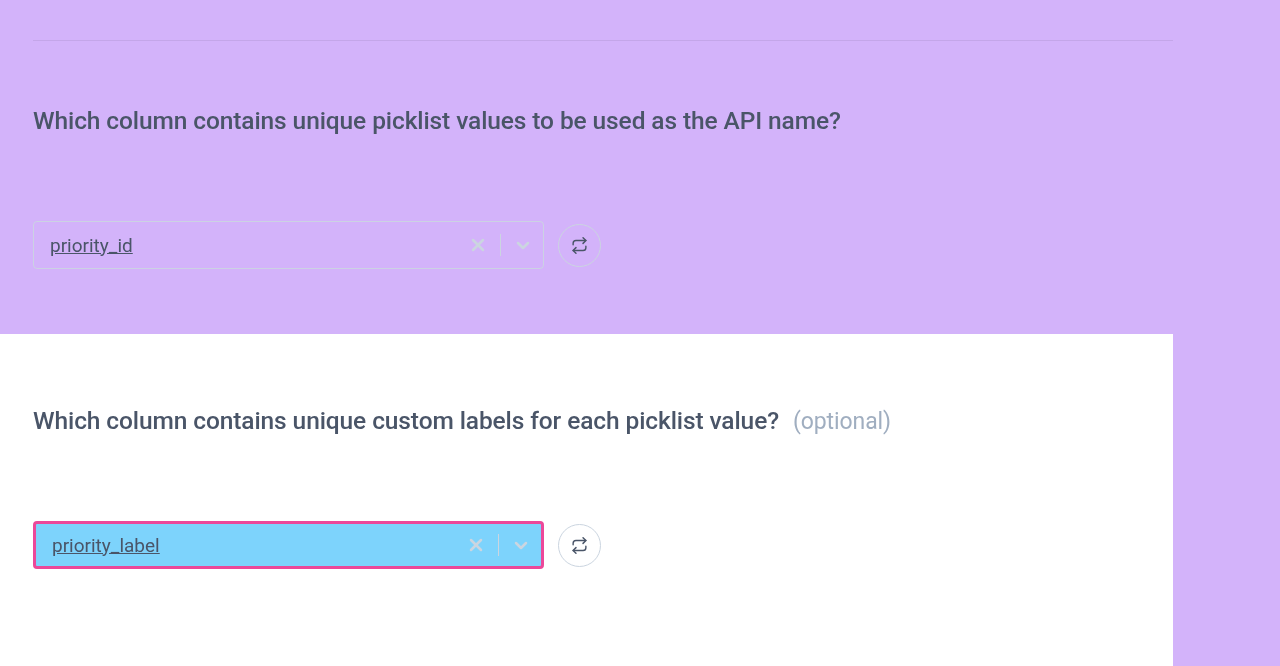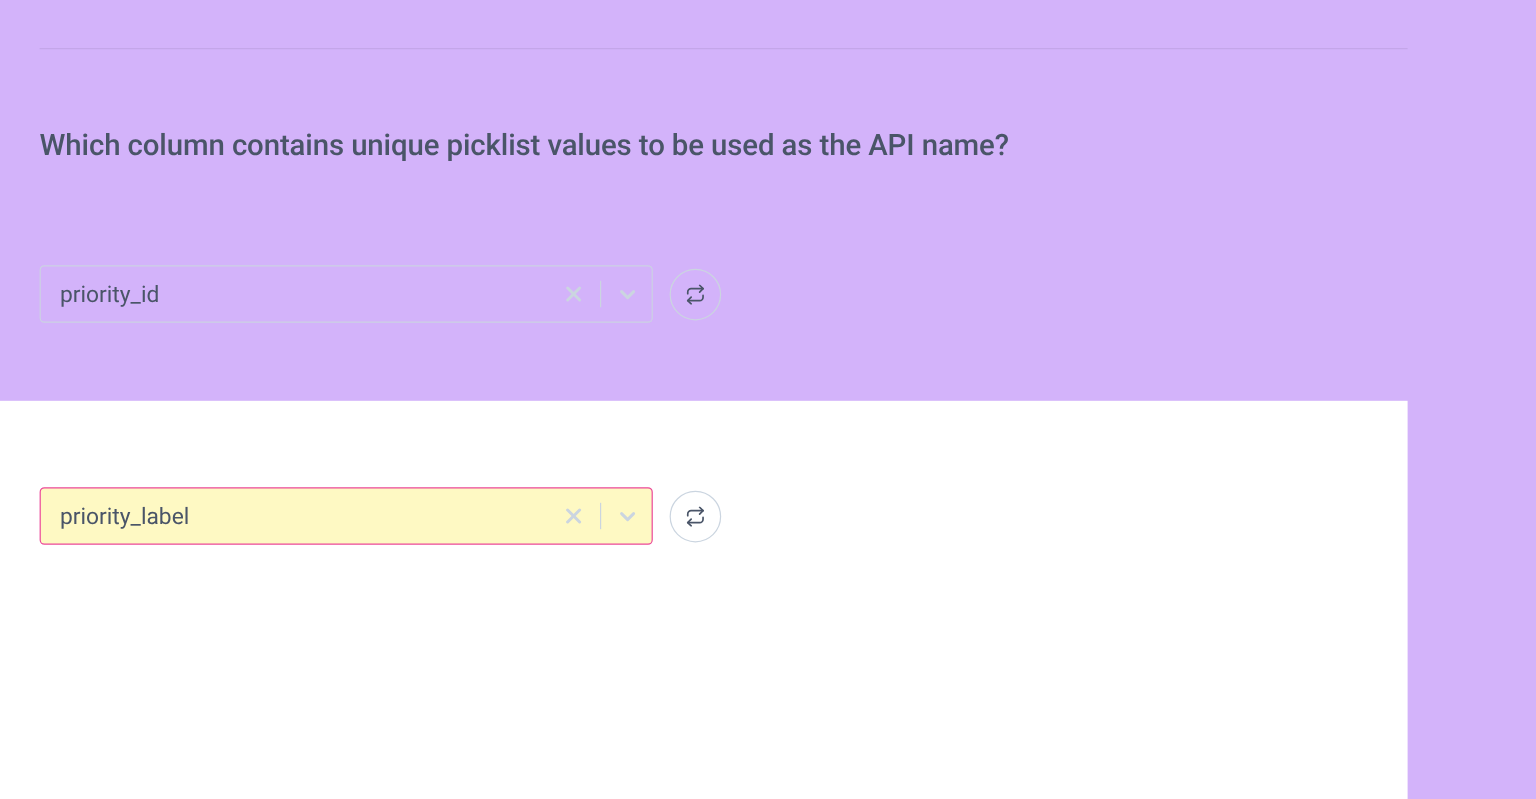--- a/index.html
+++ b/index.html
@@ -64,27 +64,28 @@
       border: 1px solid rgba(203, 213, 224, 0.9);
       border-radius: 4px;
       display: flex;
       align-items: center;
       padding-left: 16px;
       padding-right: 8px;
       background: rgba(255, 255, 255, 0);
       cursor: pointer;
     }
     .section-2 .select-box {
-      background: #fef9c3;
-      border: 1px solid #ec4899;
+      background: #7dd3fc;
+      border: 3px solid #ec4899;
     }
     .select-value {
       flex: 1;
       font-size: 19px;
       color: #4a5568;
+      text-decoration: underline;
     }
     .select-icons {
       display: flex;
       align-items: center;
       gap: 8px;
     }
     .icon-btn {
       width: 24px;
       height: 24px;
       display: flex;
@@ -145,20 +146,24 @@
         <polyline points="17 1 21 5 17 9"></polyline>
         <path d="M3 11V9a4 4 0 0 1 4-4h14"></path>
         <polyline points="7 23 3 19 7 15"></polyline>
         <path d="M21 13v2a4 4 0 0 1-4 4H3"></path>
       </svg>
     </div>
   </div>
 </div>
 
 <div class="section section-2">
+  <h2 class="question">
+    <span>Which column contains unique custom labels for each picklist value?</span>
+    <span class="optional">(optional)</span>
+  </h2>
   <div class="controls-row">
     <div class="select-box">
       <span class="select-value">priority_label</span>
       <div class="select-icons">
         <span class="icon-btn">
           <svg width="20" height="20" viewBox="0 0 20 20" fill="none" stroke="currentColor" stroke-width="2.5" stroke-linecap="round">
             <line x1="5" y1="5" x2="15" y2="15"></line>
             <line x1="15" y1="5" x2="5" y2="15"></line>
           </svg>
         </span>

